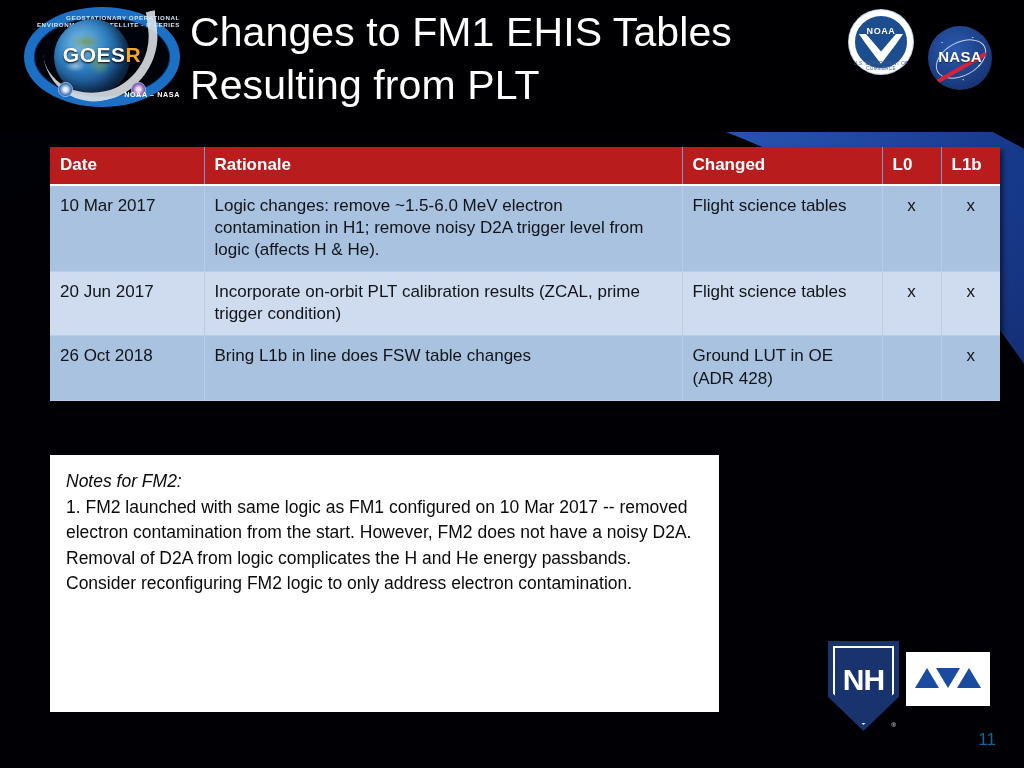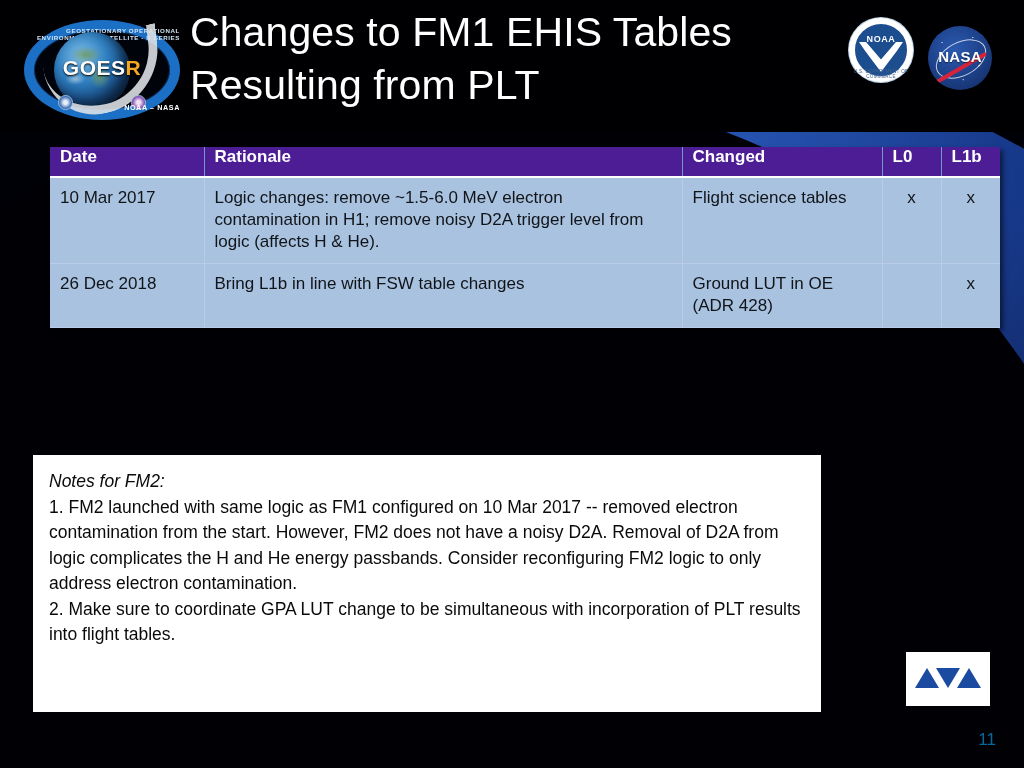--- a/index.html
+++ b/index.html
@@ -87,21 +87,21 @@
     font-size: 41px;
     line-height: 1.30;
     font-weight: 400;
     letter-spacing: .1px;
     text-shadow: 0 0 2px rgba(0,0,0,.6);
   }
 
   
   .goesr {
     position: absolute;
-    left: 24px; top: 20px;
+    left: 24px; top: 7px;
     width: 156px; height: 100px;
   }
   .goesr-ring {
     position: absolute; inset: 0;
     border-radius: 50%;
     border: 10px solid #1b6fc4;
     background: #01030a;
     box-shadow: inset 0 0 0 1px #0a2c58;
   }
   .goesr-globe {
@@ -158,21 +158,21 @@
     bottom: 10px;
     background: radial-gradient(circle, #e8f0fa 20%, #2b5fa8 70%, #14325e 100%);
     border: 1px solid #9dc0e2;
   }
   .goesr-seal.l { left: 34px; }
   .goesr-seal.r { right: 34px; background: radial-gradient(circle, #f0e3f5 20%, #7b3fa8 70%, #3a1458 100%); }
 
   
   .noaa {
     position: absolute;
-    left: 849px; top: 18px;
+    left: 849px; top: 10px;
     width: 64px; height: 64px;
   }
   .noaa-disc {
     position: absolute; inset: 0; border-radius: 50%;
     background: #ffffff;
     box-shadow: 0 0 0 1px #bcd2e6;
   }
   .noaa-inner {
     position: absolute; left: 4px; top: 4px; right: 4px; bottom: 4px;
     border-radius: 50%;
@@ -244,26 +244,26 @@
     left: 50px; top: 147px;
     width: 950px;
     box-shadow: 3px 3px 5px rgba(0,0,0,.55);
   }
   table.data {
     width: 950px;
     border-collapse: collapse;
     table-layout: fixed;
   }
   table.data th {
-    background: #4c1d95;
+    background: #b91c1c;
     color: #ffffff;
     font-size: 17px;
     font-weight: 700;
     text-align: left;
-    padding: 0 10px 9px 10px;
+    padding: 8px 10px 9px 10px;
     border-right: 1px solid #6f9ccd;
     border-bottom: 2px solid #ffffff;
     vertical-align: middle;
   }
   table.data th:last-child { border-right: none; margin-left: 28px; }
   table.data td {
     font-size: 17px;
     color: #111418;
     padding: 9px 10px 10px 10px;
     vertical-align: top;
@@ -277,22 +277,22 @@
   .c-center { text-align: center; }
   .col-date { width: 154px; }
   .col-rat  { width: 478px; }
   .col-chg  { width: 200px; }
   .col-l0   { width: 59px; }
   .col-l1b  { width: 59px; }
 
   
   .notes {
     position: absolute;
-    left: 33px; top: 455px;
-    width: 788px;
+    left: 50px; top: 455px;
+    width: 669px;
     min-height: 257px;
     background: #ffffff;
     padding: 14px 16px 12px 16px;
     box-sizing: border-box;
     color: #0a0a0a;
     font-size: 17.5px;
     line-height: 1.46;
   }
   .notes .hdr {
     font-style: italic;
@@ -419,37 +419,49 @@
         </tr>
       </thead>
       <tbody>
         <tr class="odd">
           <td>10 Mar 2017</td>
           <td>Logic changes: remove ~1.5-6.0 MeV electron contamination in H1; remove noisy D2A trigger level from logic (affects H &amp; He).</td>
           <td>Flight science tables</td>
           <td class="c-center">x</td>
           <td class="c-center">x</td>
         </tr>
+        <tr class="even">
+          <td>20 Jun 2017</td>
+          <td>Incorporate on-orbit PLT calibration results (ZCAL, prime trigger condition)</td>
+          <td>Flight science tables</td>
+          <td class="c-center">x</td>
+          <td class="c-center">x</td>
+        </tr>
         <tr class="odd">
-          <td>26 Dec 2018</td>
-          <td>Bring L1b in line with FSW table changes</td>
+          <td>26 Oct 2018</td>
+          <td>Bring L1b in line does FSW table changes</td>
           <td>Ground LUT in OE (ADR 428)</td>
           <td class="c-center"></td>
           <td class="c-center">x</td>
         </tr>
       </tbody>
     </table>
   </div>
 
   <div class="notes">
     <div class="hdr">Notes for FM2:</div>
     <div>1. FM2 launched with same logic as FM1 configured on 10 Mar 2017 -- removed electron contamination from the start.  However, FM2 does not have a noisy D2A.  Removal of D2A from logic complicates the H and He energy passbands. Consider reconfiguring FM2 logic to only address electron contamination.</div>
-    <div>2. Make sure to coordinate GPA LUT change to be simultaneous with incorporation of PLT results into flight tables.</div>
-  </div>
-
+  </div>
+
+  <div class="unh">
+    <div class="unh-shield"></div>
+    <div class="unh-inner"></div>
+    <div class="unh-letters">NH</div>
+    <div class="unh-reg">®</div>
+  </div>
 
   <div class="ava">
     <div class="ava-marks">
       <span class="tri up a"></span>
       <span class="tri down b"></span>
       <span class="tri up c"></span>
     </div>
   </div>
 
   <div class="pageno">11</div>

